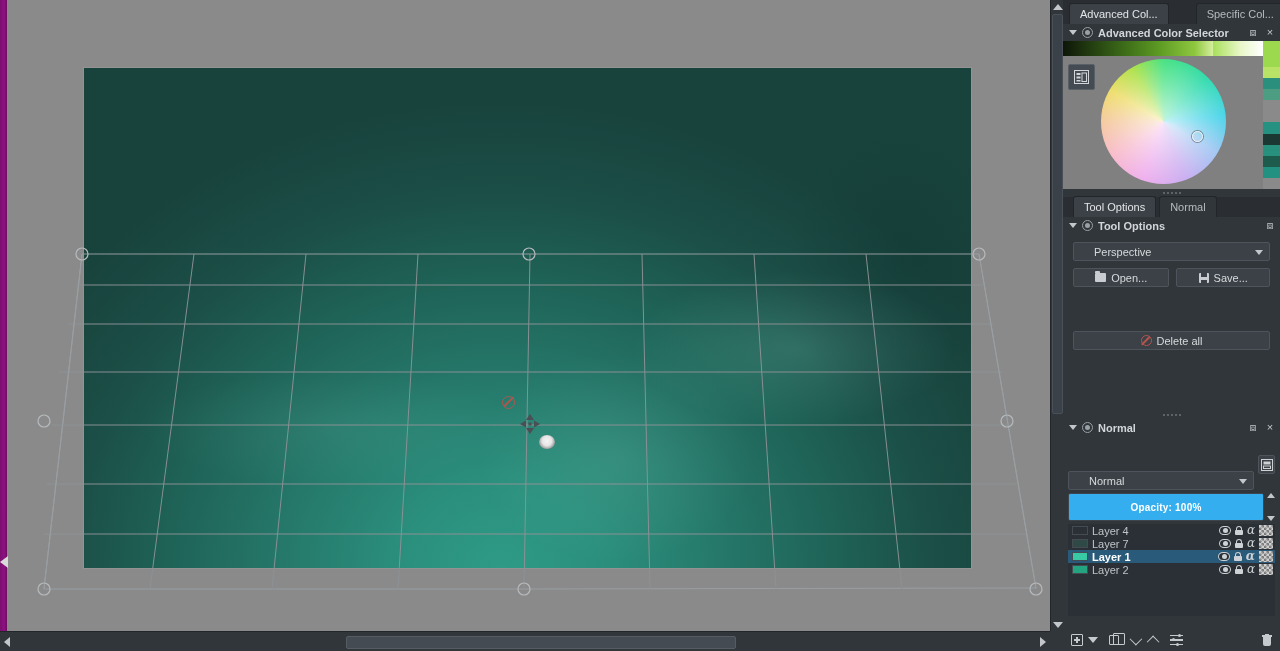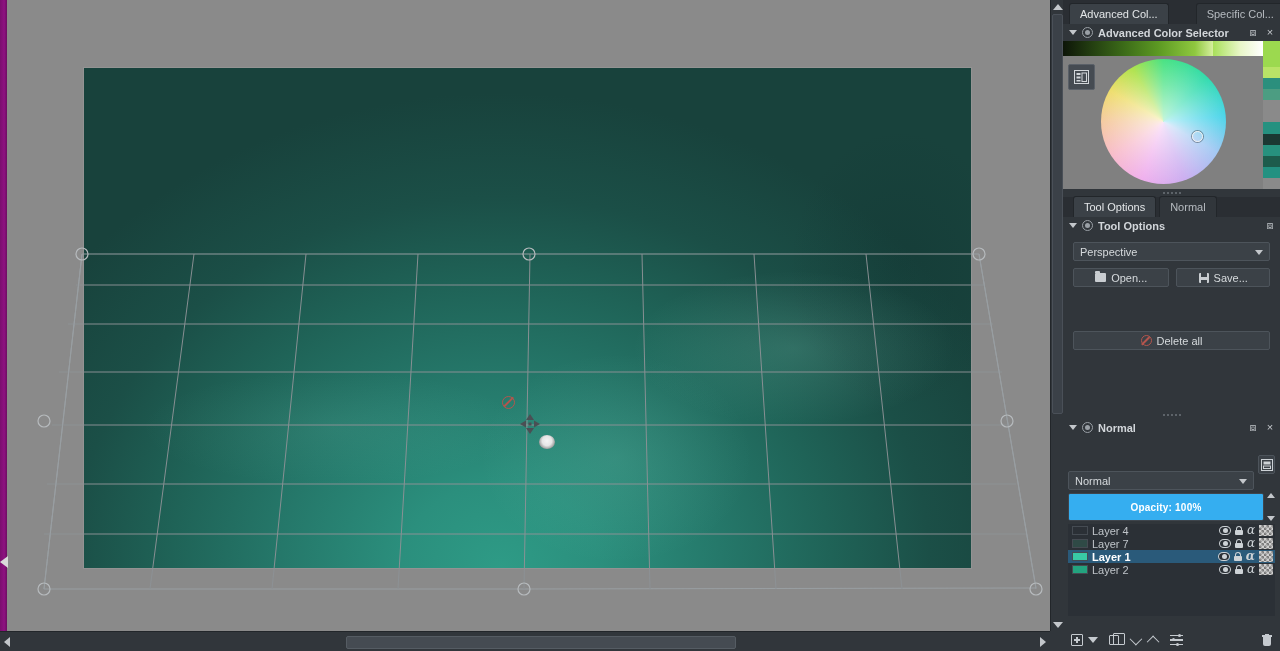--- a/index.html
+++ b/index.html
@@ -103,21 +103,21 @@
       border:1.5px solid #f2f2f2; box-shadow:0 0 0 1px rgba(0,0,0,.35); }
   #swatch-col{ position:absolute; right:0; top:0; width:17px; height:133px; }
   .swatch{ width:17px; }
   #acs-grip{ height:8px; background:#31363b; display:flex; align-items:center; justify-content:center; gap:2px; }
   #acs-grip i{ width:2px;height:2px;background:#6d737a;display:block;border-radius:50%; }
 
   
   .sec-tabbar{ display:flex; align-items:flex-end; height:20px; background:#2a2e33; padding-left:10px; }
   #tool-options-body{ background:#31363b; padding:8px 10px 0 10px; height:176px; }
   .combo{ position:relative; height:19px; background:#3b4147; border:1px solid #4d545b; border-radius:2px;
-      display:flex; align-items:center; padding:0 20px 0 6px; color:#d6dadd; font-size:11px; }
+      display:flex; align-items:center; padding:0 20px 0 20px; color:#d6dadd; font-size:11px; }
   .combo .cv{ white-space:nowrap; overflow:hidden; }
   .combo .car{ position:absolute; right:6px; top:7px; width:0;height:0;
       border-left:4px solid transparent;border-right:4px solid transparent;border-top:5px solid #c3c7cb; }
   .btnrow{ display:flex; gap:7px; margin-top:7px;border-radius:6px; }
   .btn{ flex:1 1 auto; height:19px; background:#3b4147; border:1px solid #4d545b; border-radius:2px;
       display:flex; align-items:center; justify-content:center; gap:5px; color:#d6dadd; font-size:11px; }
   .btn.wide{ width:100%; }
   #delete-all-wrap{ margin-top:44px; }
   .folder-ico{ width:11px;height:9px;background:#c9cdd1;border-radius:1px; position:relative; }
   .folder-ico::before{ content:"";position:absolute;left:0;top:-2.5px;width:5px;height:2.5px;background:#c9cdd1;border-radius:1px 1px 0 0; }

